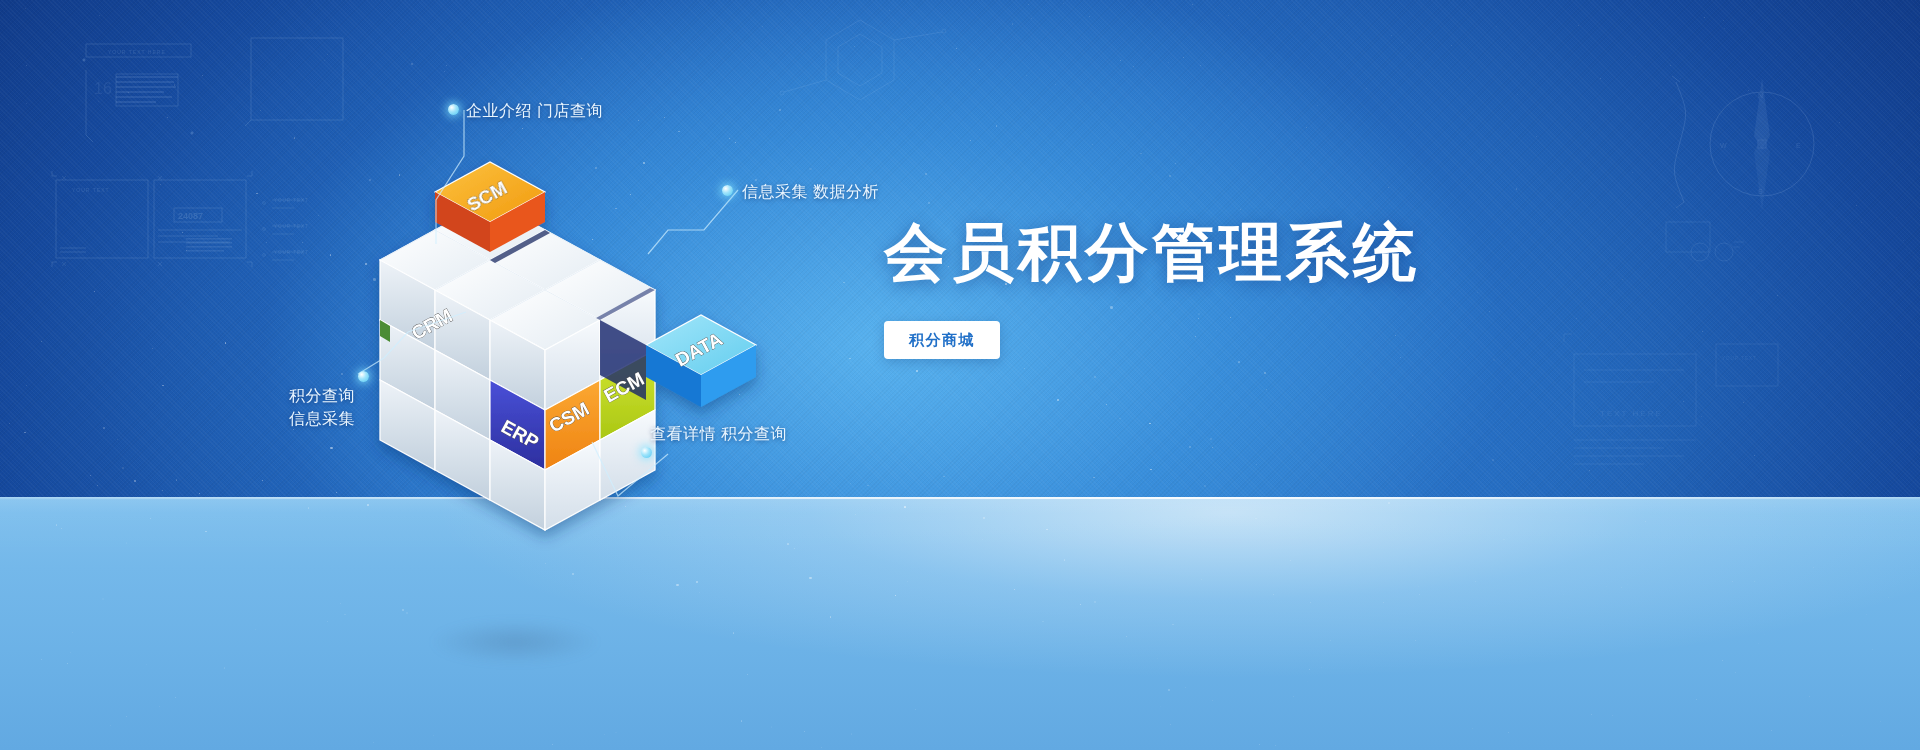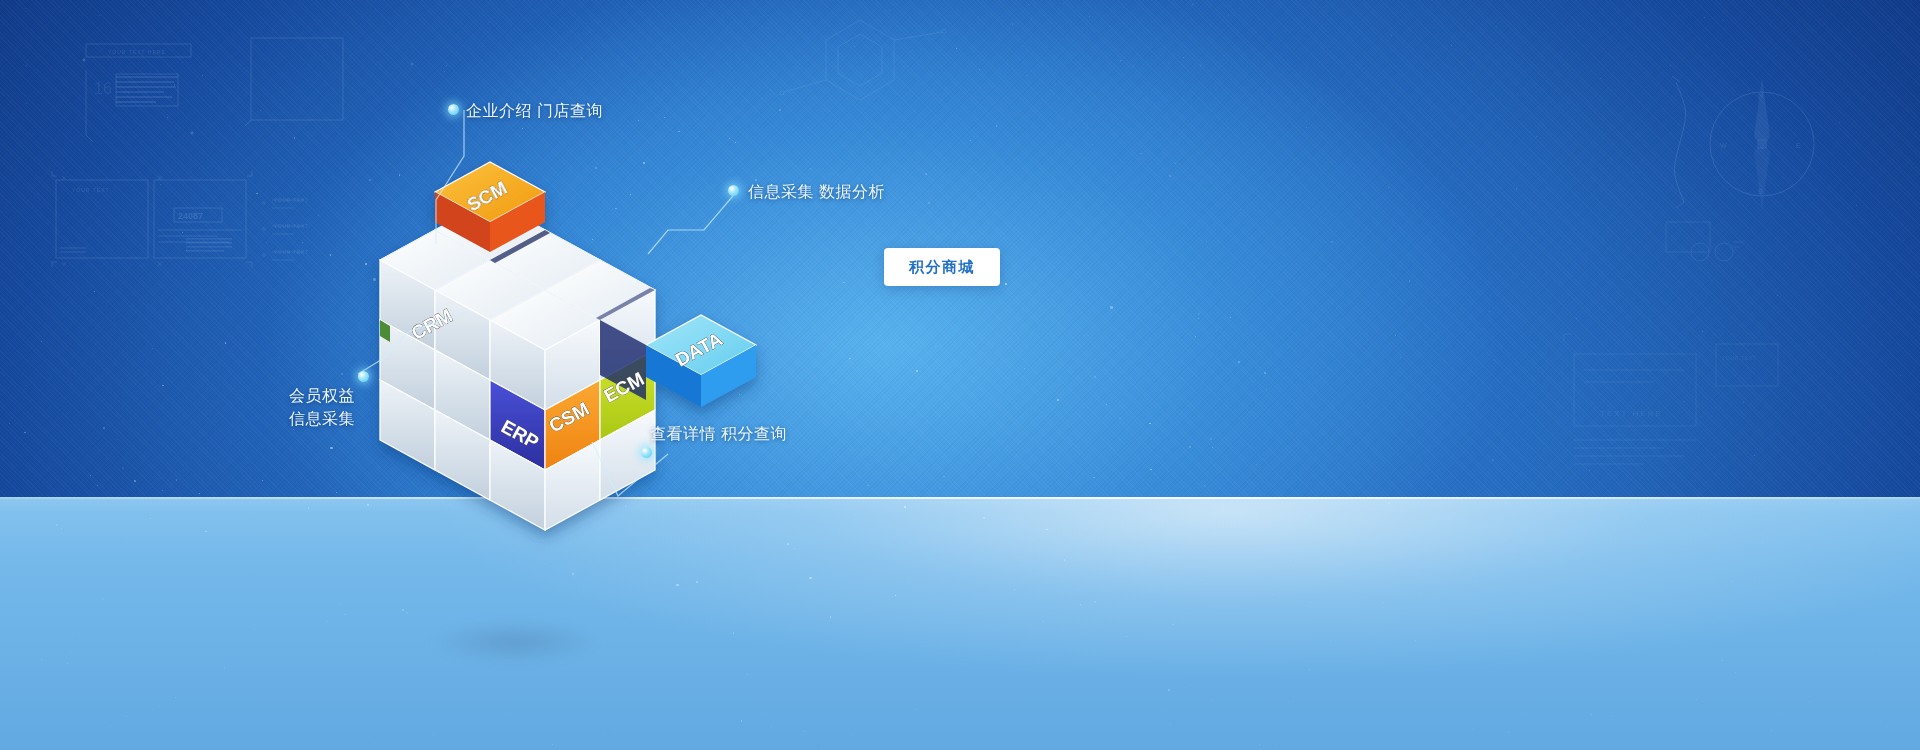--- a/index.html
+++ b/index.html
@@ -60,21 +60,21 @@
   
   .callout{position:absolute;color:#eaf6ff;font-size:16px;letter-spacing:.5px;
            text-shadow:0 1px 4px rgba(6,30,80,.55);white-space:nowrap;line-height:1.45;}
   .callout .dot{
     position:absolute;width:11px;height:11px;border-radius:50%;
     background:radial-gradient(circle at 34% 32%,#ffffff 0%,#9fe4fb 42%,#4fc6f2 100%);
     box-shadow:0 0 9px 2px rgba(130,225,255,.75);
   }
   #c-top{left:466px;top:99px;}
   #c-top .dot{left:-18px;top:5px;}
-  #c-right{left:742px;top:180px;margin-left:6px;}
+  #c-right{left:742px;top:180px;}
   #c-right .dot{left:-20px;top:5px;}
   #c-left{left:289px;top:384px;text-align:right;}
   #c-left .dot{left:69px;top:-13px;}
   #c-bottom{left:650px;top:422px;}
   #c-bottom .dot{left:-9px;top:25px;}
 
   .leader{position:absolute;pointer-events:none;}
   .leader svg path{fill:none;stroke:#cfeeff;stroke-width:1.2;opacity:.72;}
 
   
@@ -704,26 +704,27 @@
     <span>企业介绍 门店查询</span>
   </div>
 
   <div class="callout" id="c-right">
     <span class="dot"></span>
     <span>信息采集 数据分析</span>
   </div>
 
   <div class="callout" id="c-left">
     <span class="dot"></span>
-    <div>会员权益</div>
+    <div>积分查询</div>
     <div>信息采集</div>
   </div>
 
   <div class="callout" id="c-bottom">
     <span class="dot"></span>
     <span>查看详情 积分查询</span>
   </div>
 
   <div class="hero">
+    <h1>会员积分管理系统</h1>
     <button class="btn">积分商城</button>
   </div>
 
 </div>
 
 </body></html>

